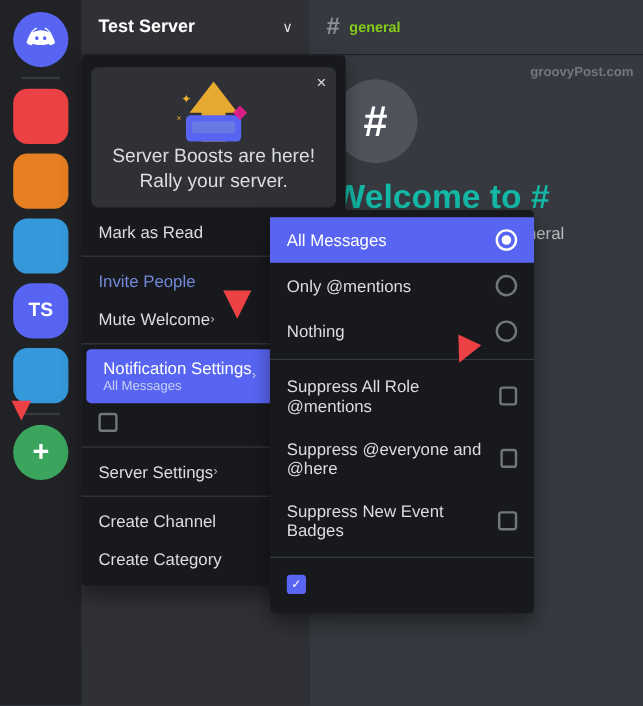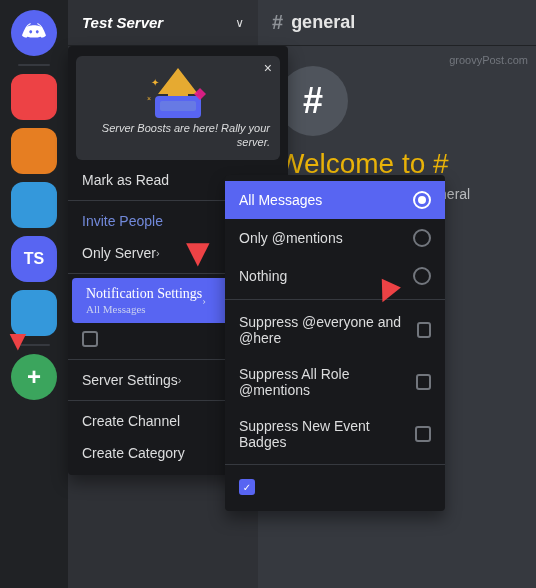--- a/index.html
+++ b/index.html
@@ -88,21 +88,20 @@
       align-items: center;
       justify-content: space-between;
       padding: 0 14px;
       border-bottom: 1px solid #202225;
       cursor: pointer;
     }
     .server-header-name {
       font-weight: 600;
       color: #fff;
       font-size: 15px;
-      font-style: italic;
     }
     .server-header-chevron {
       color: #dcddde;
       font-size: 12px;
     }
 
     
     .context-menu {
       position: absolute;
       left: 68px;
@@ -128,46 +127,44 @@
       overflow: hidden;
     }
     .boost-close {
       position: absolute;
       top: 4px; right: 8px;
       color: #dcddde;
       cursor: pointer;
       font-size: 14px;
     }
     .boost-text {
-      font-size: 11px;
+      font-size: 16px;
       color: #dcddde;
-      text-align: right;
+      text-align: center;
       line-height: 1.3;
-      font-style: italic;
     }
 
     .menu-item {
       padding: 8px 14px;
       color: #dcddde;
       font-size: 14px;
       cursor: pointer;
       display: flex;
       align-items: center;
       justify-content: flex-start;
       border-radius: 2px;
     }
     .menu-item.mark-read { color: #dcddde; }
     .menu-item.invite { color: #7289da; font-weight: 500; }
     .menu-item.highlighted {
       background: #5865f2;
       color: #fff;
       font-weight: 500;
       margin: 0 4px;
       border-radius: 4px;
-      font-family: Liberation Serif, serif;
     }
     .menu-item.highlighted .sub-label {
       font-size: 11px;
       color: #c8d0f0;
       display: block;
       margin-top: 1px;
       font-weight: 400;
     }
     .menu-item-label-block {
       display: flex;
@@ -273,23 +270,23 @@
       padding: 0 14px;
       border-bottom: 1px solid #202225;
     }
     .channel-hash {
       color: #8e9297;
       font-size: 20px;
       font-weight: bold;
       margin-right: 8px;
     }
     .channel-name {
-      color: #e5e5e5;
+      color: #84cc16;
       font-weight: 600;
-      font-size: 18px;
+      font-size: 12px;
     }
     .welcome-area {
       padding: 20px;
       display: flex;
       flex-direction: column;
       align-items: flex-start;
     }
     .welcome-hash-icon {
       width: 70px;
       height: 70px;
@@ -297,23 +294,23 @@
       background: #4f545c;
       display: flex;
       align-items: center;
       justify-content: center;
       color: #fff;
       font-size: 36px;
       font-weight: bold;
       margin-bottom: 12px;
     }
     .welcome-title {
-      color: #eab308;
+      color: #14b8a6;
       font-size: 28px;
-      font-weight: 400;
+      font-weight: 700;
     }
     .welcome-desc {
       color: #b9bbbe;
       font-size: 14px;
       margin-top: 6px;
     }
 
     
     .arrow-down-1 {
       position: absolute;
@@ -326,20 +323,21 @@
     }
 
     
     .watermark {
       position: absolute;
       right: 8px;
       top: 54px;
       color: #72767d;
       font-size: 11px;
       z-index: 5;
+      font-weight: bold;
     }
 
     
     .user-avatar-area {
       position: absolute;
       bottom: 0;
       left: 68px;
       width: 190px;
       height: 50px;
       background: #292b2f;
@@ -419,21 +417,21 @@
   </div>
 
   <div class="menu-item mark-read">
     <span>Mark as Read</span>
   </div>
   <div class="menu-separator"></div>
   <div class="menu-item invite">
     <span>Invite People</span>
   </div>
   <div class="menu-item">
-    <span>Only Server</span>
+    <span>Mute Welcome</span>
     <span class="menu-chevron">›</span>
   </div>
   <div class="menu-separator"></div>
   <div class="menu-item highlighted">
     <div class="menu-item-label-block">
       <span>Notification Settings</span>
       <span class="sub-label">All Messages</span>
     </div>
     <span class="menu-chevron" style="color:#c8d0f0;">›</span>
   </div>
@@ -462,25 +460,25 @@
   <div class="submenu-item">
     <span>Only @mentions</span>
     <div class="radio-btn"></div>
   </div>
   <div class="submenu-item">
     <span>Nothing</span>
     <div class="radio-btn"></div>
   </div>
   <div class="submenu-separator"></div>
   <div class="submenu-item">
+    <span>Suppress All Role @mentions</span>
+    <div class="checkbox-sm"></div>
+  </div>
+  <div class="submenu-item">
     <span>Suppress @everyone and @here</span>
-    <div class="checkbox-sm"></div>
-  </div>
-  <div class="submenu-item">
-    <span>Suppress All Role @mentions</span>
     <div class="checkbox-sm"></div>
   </div>
   <div class="submenu-item">
     <span>Suppress New Event Badges</span>
     <div class="checkbox-sm"></div>
   </div>
   <div class="submenu-separator"></div>
   <div class="submenu-item">
     <div class="checkbox-sm checked"></div>
   </div>

